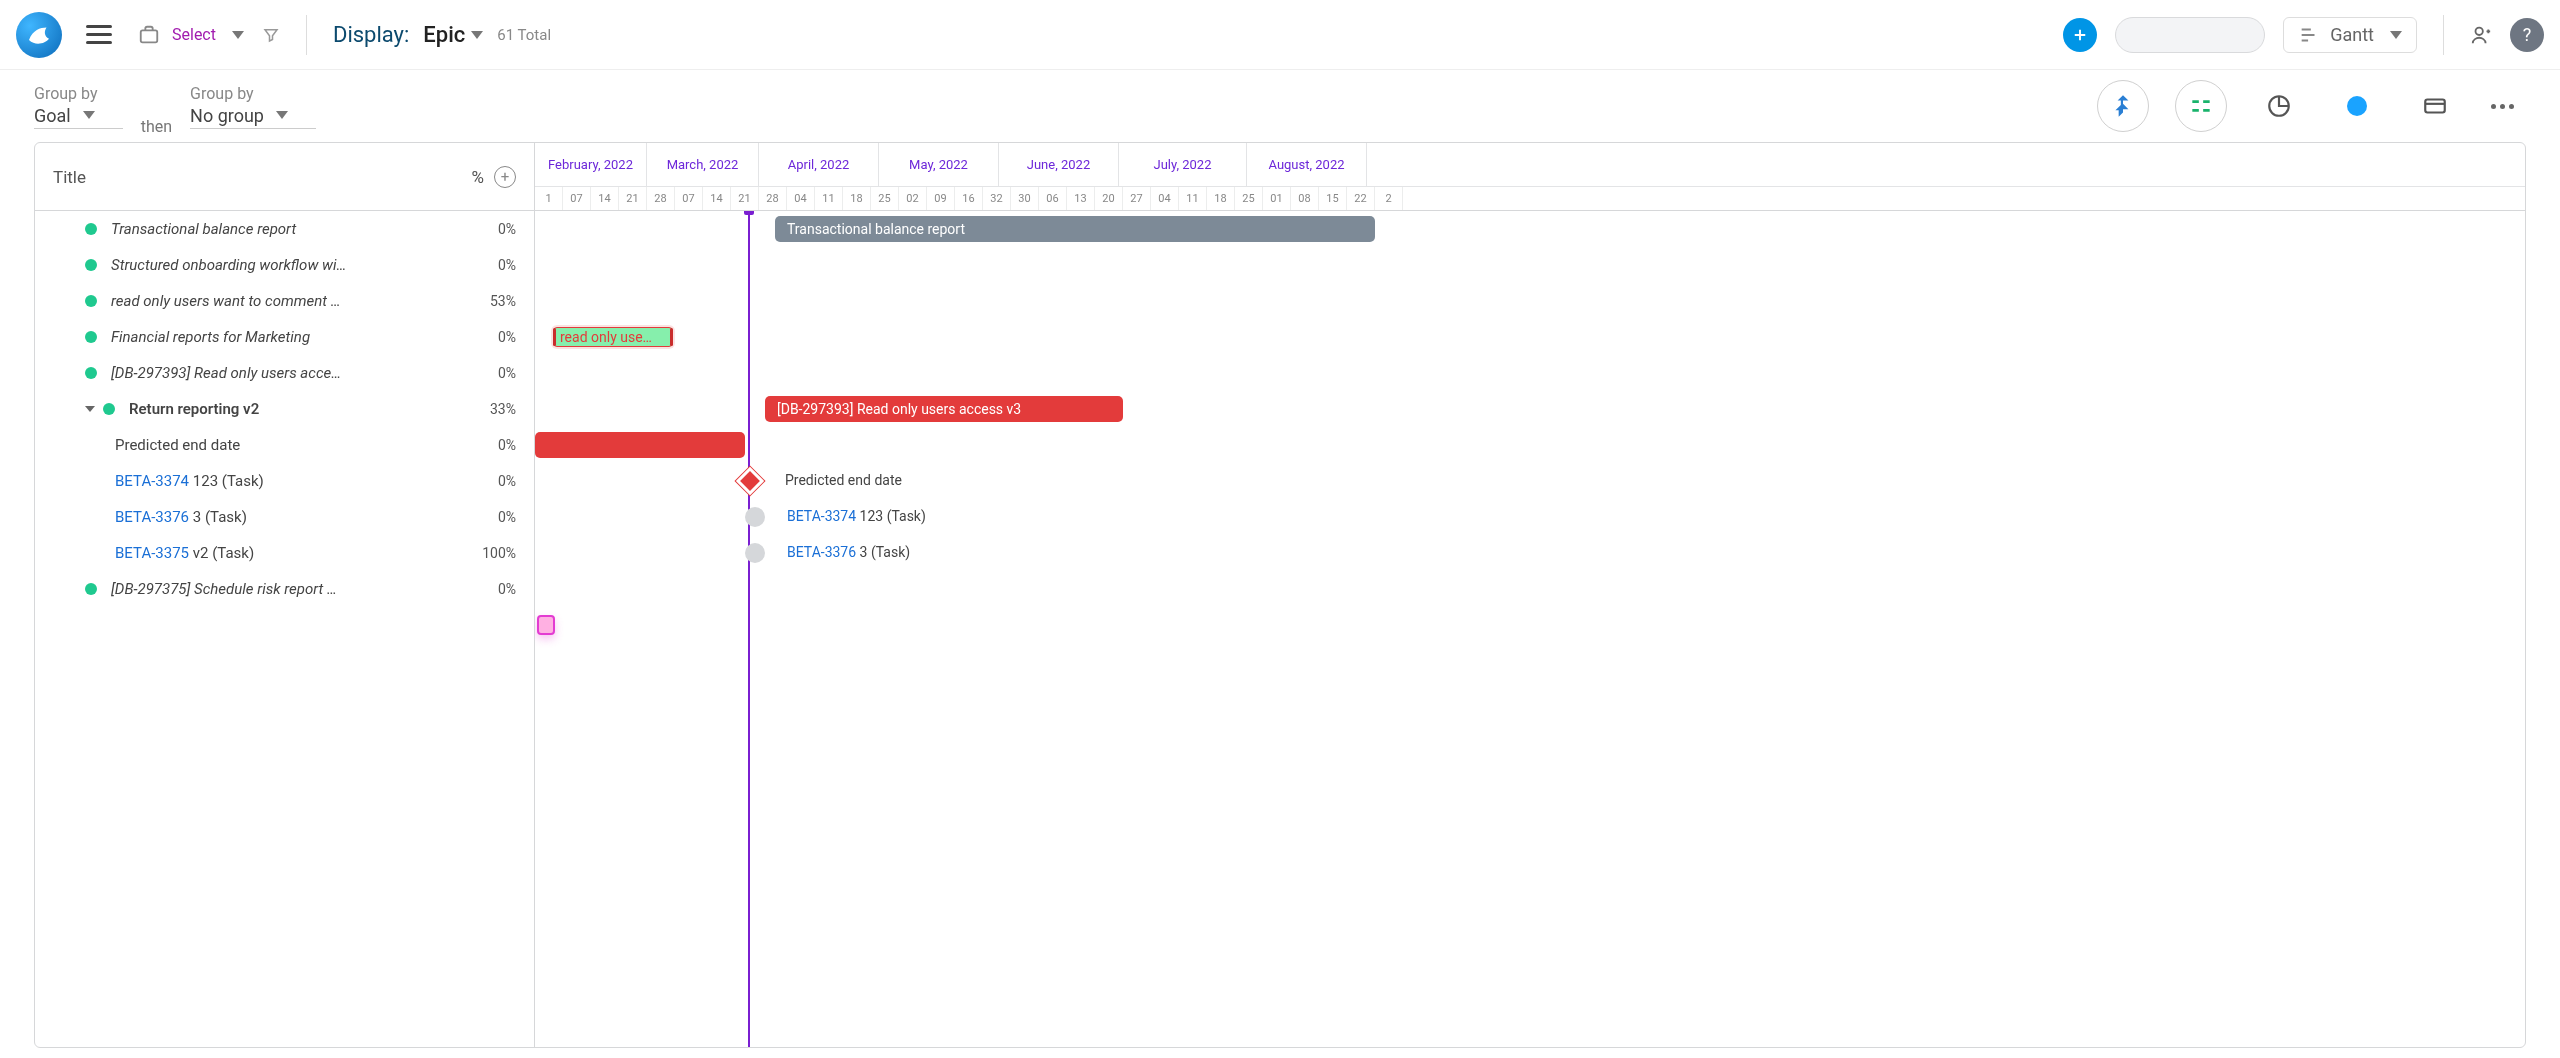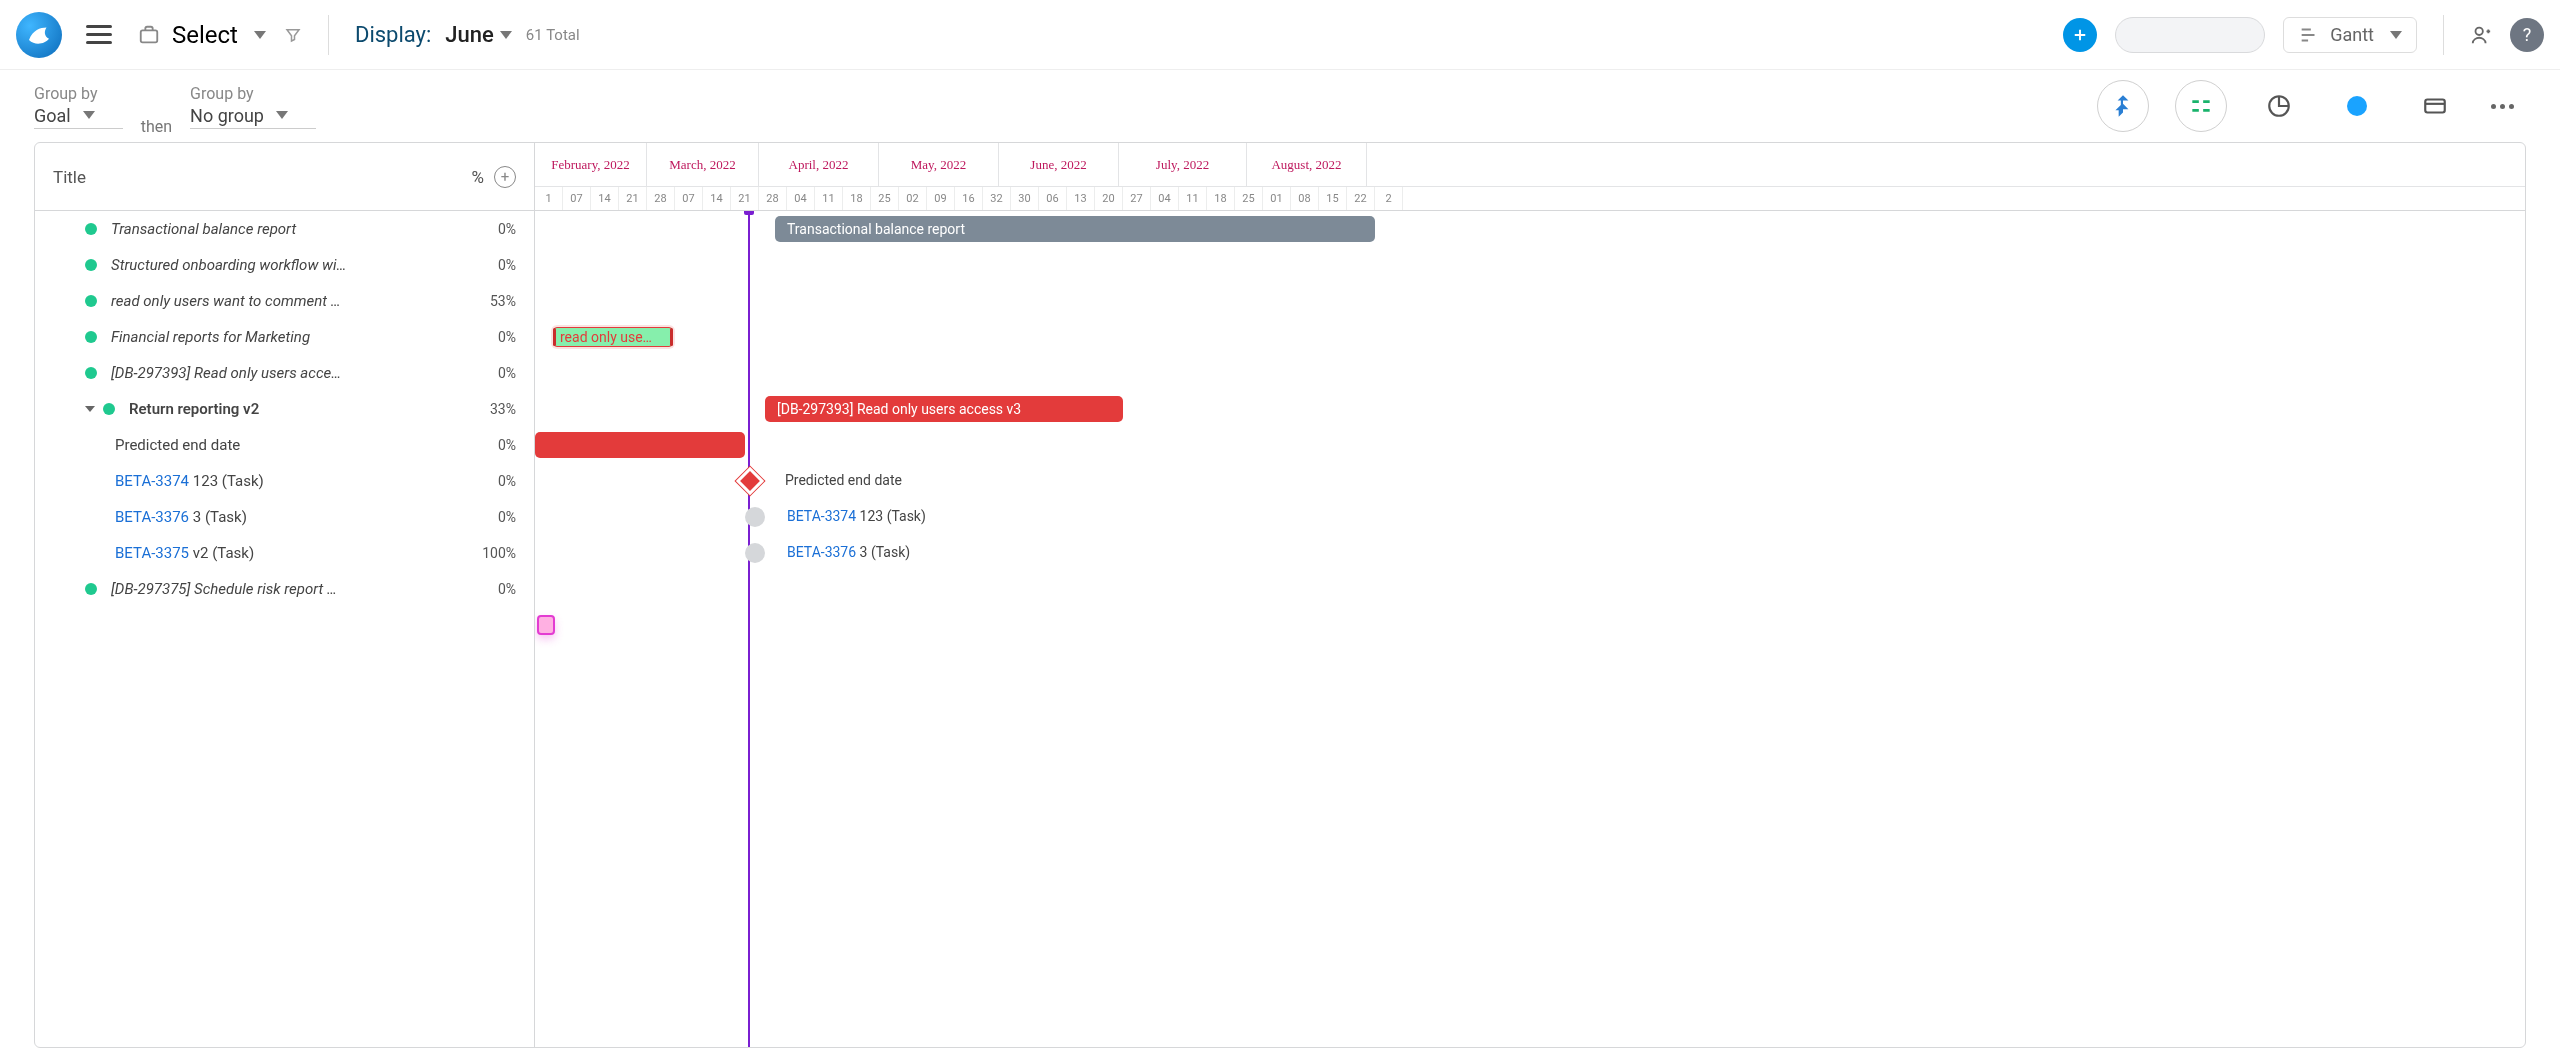--- a/index.html
+++ b/index.html
@@ -4,21 +4,21 @@
 <style>
   * { box-sizing: border-box; margin: 0; padding: 0; font-family: -apple-system, BlinkMacSystemFont, "Segoe UI", Roboto, sans-serif; }
   body { width: 2560px; height: 1058px; background: #fff; overflow: hidden; color: #333; }
 
   
   .topbar { height: 70px; display: flex; align-items: center; padding: 0 16px; border-bottom: 1px solid #eee; gap: 18px; }
   .logo { width: 46px; height: 46px; border-radius: 50%; background: radial-gradient(circle at 30% 30%, #3fb6ff, #0b6ab9); display:flex; align-items:center; justify-content:center; }
   .logo svg { width: 30px; height: 30px; fill: #fff; }
   .hamburger { display:flex; flex-direction:column; gap:5px; cursor:pointer; padding:6px; }
   .hamburger span { width:26px; height:3px; background:#444; border-radius:2px; }
-  .select-grp { display:flex; align-items:center; gap:10px; color:#000000; font-size:24px; }
+  .select-grp { display:flex; align-items:center; gap:10px; color:#a21caf; font-size:16px; }
   .select-grp .briefcase { width:26px; height:22px; }
   .chev-down { width:0; height:0; border-left:6px solid transparent; border-right:6px solid transparent; border-top:8px solid #777; display:inline-block; margin-left:6px; }
   .divider-v { width:1px; height:40px; background:#ddd; margin:0 8px; }
   .display-grp { display:flex; align-items:center; gap:14px; font-size:22px; }
   .display-label { color:#0c4a6e; }
   .display-val { color:#222; font-weight:500; display:flex; align-items:center; }
   .total { color:#888; font-size:15px; }
   .topbar-spacer { flex:1; }
   .circle-btn { width:34px; height:34px; border-radius:50%; background:#0095e6; color:#fff; display:flex; align-items:center; justify-content:center; font-size:22px; cursor:pointer; }
   .search-wrap { display:flex; align-items:center; background:#f3f4f6; border:1px solid #d9dadc; border-radius:18px; height:36px; width:150px; padding:0 12px; }
@@ -43,21 +43,21 @@
 
   
   .gantt { position:relative; border:1px solid #d6d7d9; border-radius:6px; margin:0 34px; height:calc(1058px - 70px - 72px - 10px); overflow:hidden; }
   .gantt-head { height:68px; border-bottom:1px solid #d6d7d9; display:flex; }
   .left-head { width:500px; border-right:1px solid #d6d7d9; display:flex; align-items:center; padding:0 18px; font-size:17px; color:#555; }
   .left-head .title { flex:1; }
   .left-head .pct { width:60px; text-align:right; }
   .plus-col { width:22px; height:22px; border:1.5px solid #888; border-radius:50%; display:flex; align-items:center; justify-content:center; font-size:15px; color:#888; margin-left:10px; cursor:pointer;}
   .right-head { flex:1; display:flex; flex-direction:column; }
   .months-row { flex:1; display:flex; }
-  .month-cell { border-right:1px solid #e3e4e6; font-size:13px; color:#be185d; display:flex; align-items:center; justify-content:center;font-family:Liberation Serif, serif; }
+  .month-cell { border-right:1px solid #e3e4e6; font-size:13px; color:#6d28d9; display:flex; align-items:center; justify-content:center; }
   .days-row { height:24px; display:flex; border-top:1px solid #e3e4e6; }
   .day-cell { width:28px; border-right:1px solid #eceded; font-size:11px; color:#888; display:flex; align-items:center; justify-content:center; }
 
   .gantt-body { display:flex; height: calc(100% - 68px); }
   .left-col { width:500px; border-right:1px solid #d6d7d9; }
   .right-col { flex:1; position:relative; overflow:hidden; }
 
   .row { height:36px; display:flex; align-items:center; padding-left:50px; font-size:15px; color:#444; }
   .row.lvl2 { padding-left:80px; }
   .row .chev { width:0; height:0; border-left:5px solid transparent; border-right:5px solid transparent; border-top:6px solid #666; margin-right:8px; }
@@ -117,21 +117,21 @@
 
   <svg class="filter-icon" viewBox="0 0 24 24" fill="none" stroke="#999" stroke-width="2">
       <path d="M4 5h16l-6 8v5l-4 2v-7z"></path>
     </svg>
 
   <div class="divider-v"></div>
 
   <div class="display-grp">
     <span class="display-label">Display:</span>
     <span class="display-val">
-      <span>June</span>
+      <span>Epic</span>
       <span class="chev-down"></span>
     </span>
     <span class="total">61 Total</span>
   </div>
 
   <div class="topbar-spacer"></div>
 
   <div class="circle-btn">
     <svg viewBox="0 0 24 24" width="18" height="18" stroke="#fff" stroke-width="2.5">
         <path d="M12 5v14M5 12h14"></path>

